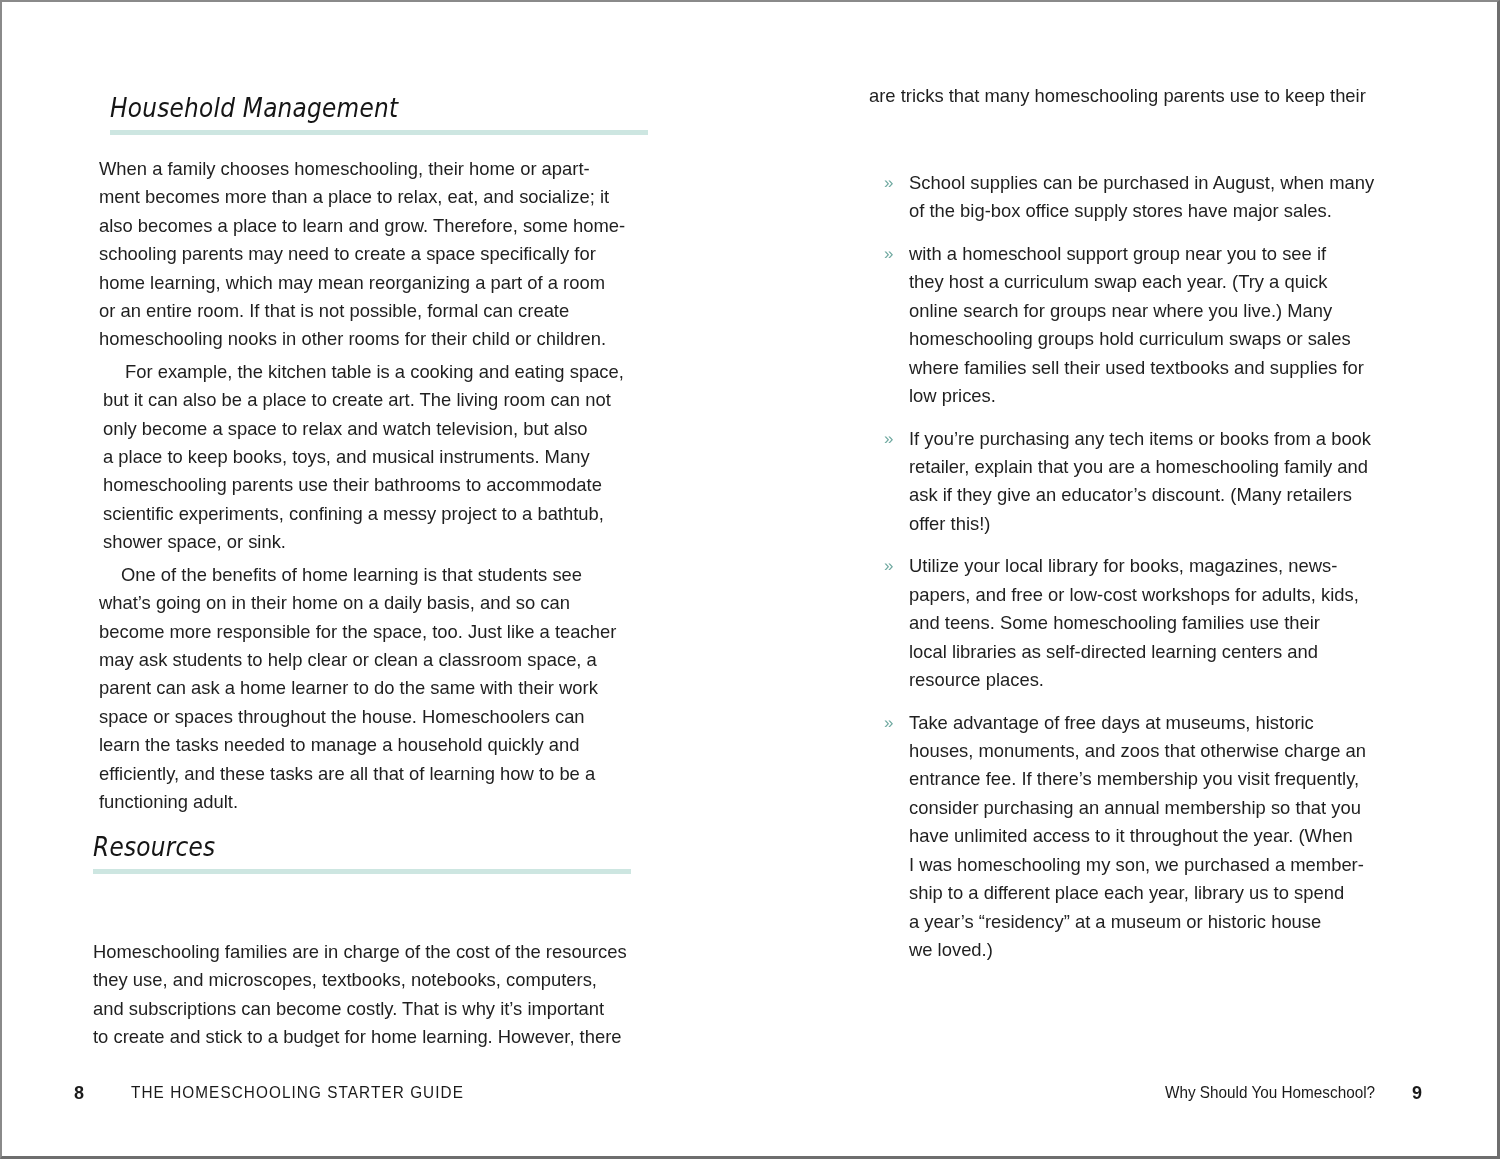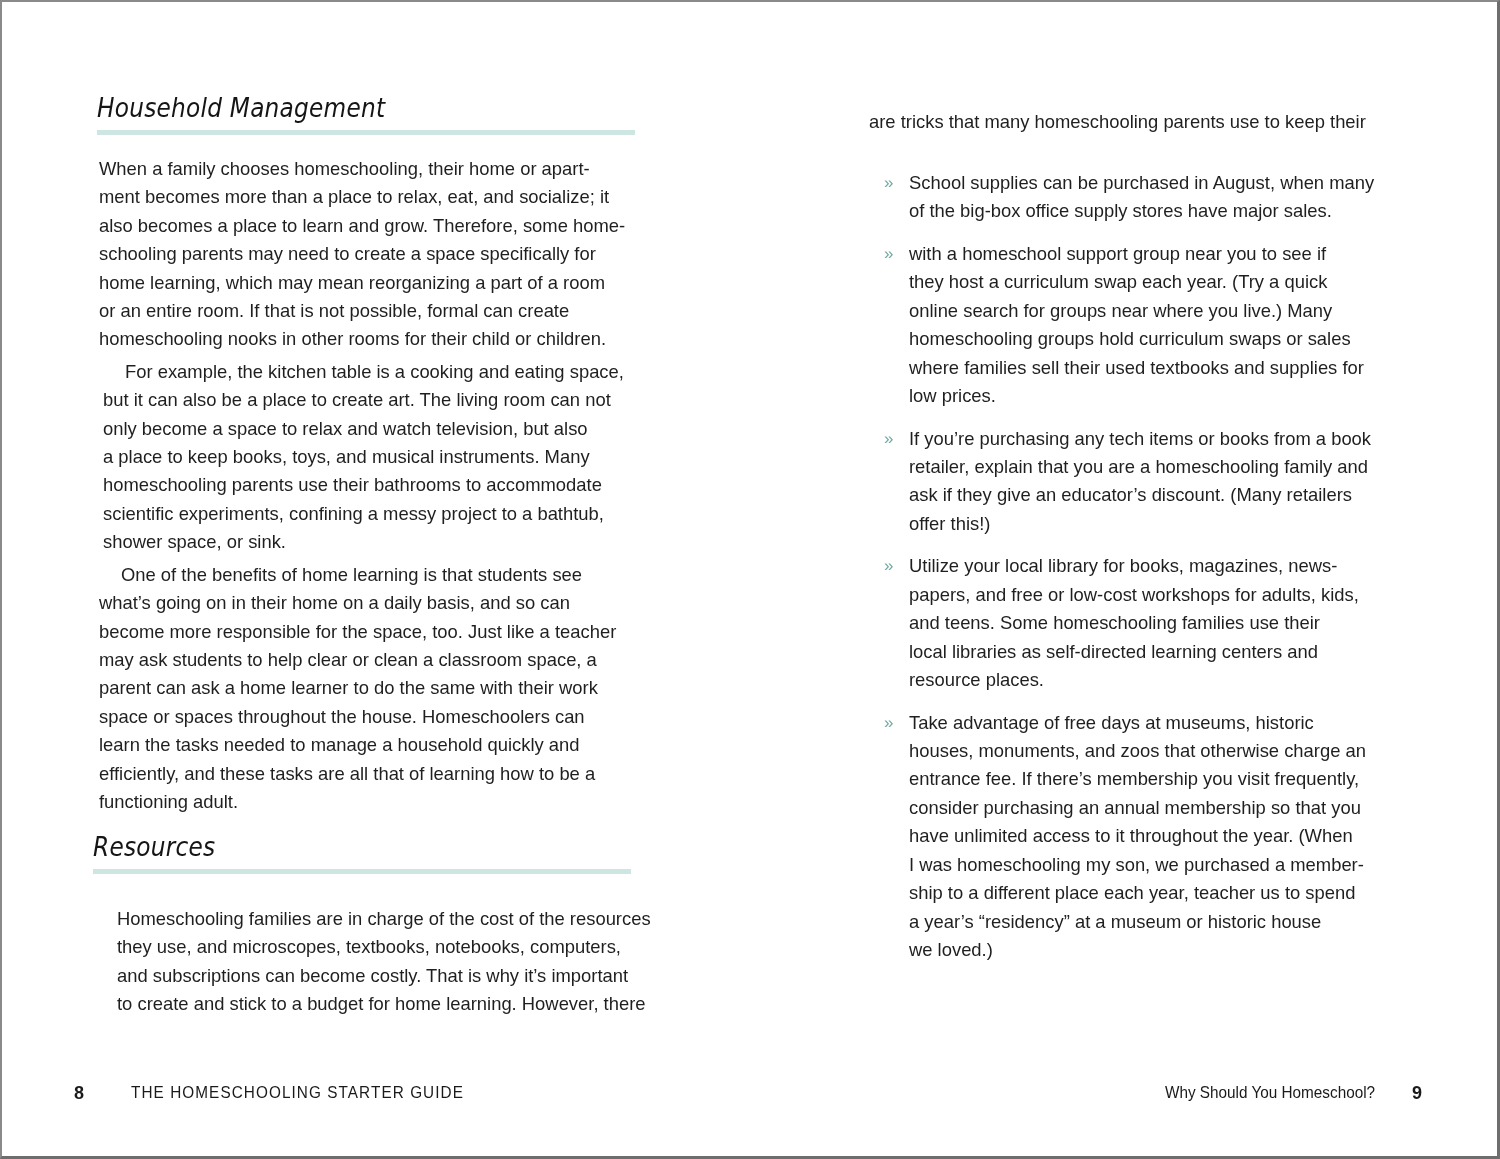--- a/index.html
+++ b/index.html
@@ -29,26 +29,26 @@
   }
   .rule {
     height: 5px; background: #cde6e1; width: 538px; margin-top: 6px;
   }
   .body-text {
     font-size: 18.4px; line-height: 28.4px; color: #1f1f1f;
   }
   .line { display: block; white-space: nowrap; }
   .indent { padding-left: 22px; }
 
-  .h1-block { position: absolute; top: 92px; left: 4px; }
+  .h1-block { position: absolute; top: 92px; left: 17px; }
   .p1 { position: absolute; top: 155px; left: 6px; }
   .h2-block { position: absolute; top: 831px; left: 0; }
-  .p4 { position: absolute; top: 905px; left: 0; margin-left: 24px; }
+  .p4 { position: absolute; top: 938px; left: 0; }
 
-  .cont { position: absolute; top: 108px; left: 0; }
+  .cont { position: absolute; top: 82px; left: 0; }
   .bullets { position: absolute; top: 169px; left: 0; list-style: none; margin: 0; padding: 0; }
   .bullet { position: relative; padding-left: 40px; margin-bottom: 14.2px; }
   .marker {
     position: absolute; left: 15px; top: 0; color: #6fa9a0; font-size: 17px;
     line-height: 28.4px;
   }
 
   .footer { position: absolute; top: 1080px; font-size: 17px; line-height: 26px; }
   .folio { font-weight: bold; font-size: 18px; color: #1a1a1a; }
   .folio-left { left: 74px; }
@@ -154,21 +154,21 @@
         <span class="line">resource places.</span>
       </li>
       <li class="bullet">
         <span class="marker">»</span>
         <span class="line">Take advantage of free days at museums, historic</span>
         <span class="line">houses, monuments, and zoos that otherwise charge an</span>
         <span class="line">entrance fee. If there’s membership you visit frequently,</span>
         <span class="line">consider purchasing an annual membership so that you</span>
         <span class="line">have unlimited access to it throughout the year. (When</span>
         <span class="line">I was homeschooling my son, we purchased a member-</span>
-        <span class="line">ship to a different place each year, teacher us to spend</span>
+        <span class="line">ship to a different place each year, library us to spend</span>
         <span class="line">a year’s “residency” at a museum or historic house</span>
         <span class="line">we loved.)</span>
       </li>
     </ul>
 </div>
 
 <div class="footer folio folio-left">8</div>
 <div class="footer running-left">THE HOMESCHOOLING STARTER GUIDE</div>
 <div class="footer running-right">Why Should You Homeschool?</div>
 <div class="footer folio folio-right">9</div>

